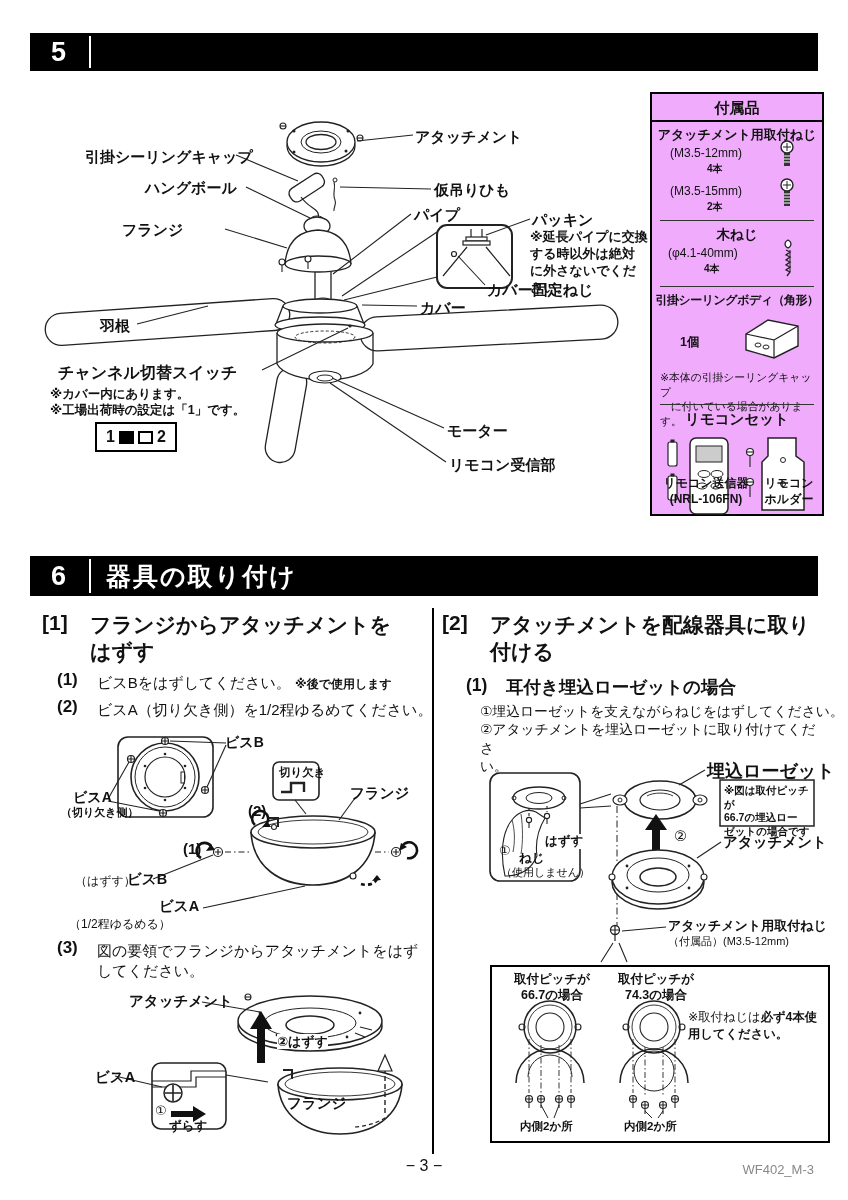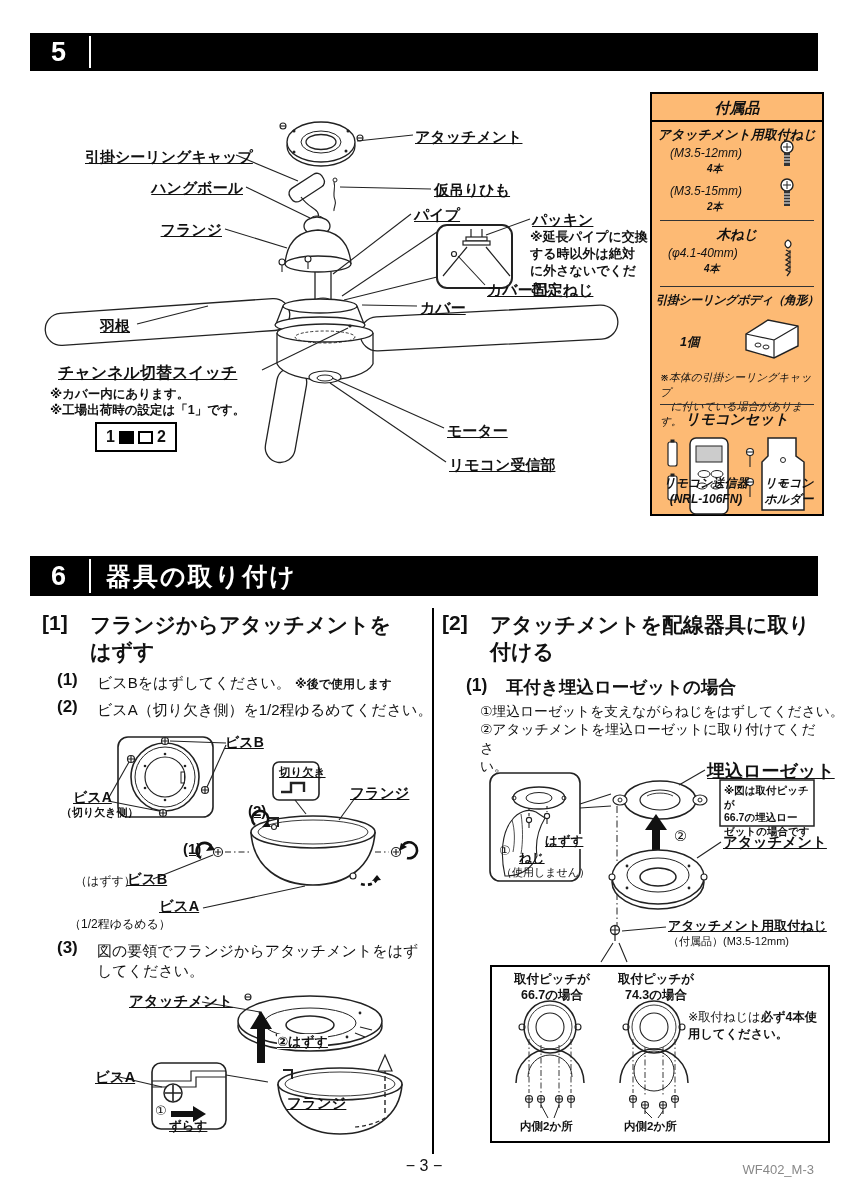--- a/index.html
+++ b/index.html
@@ -10,30 +10,30 @@
   .pre{white-space:pre-line;}
   
   .secbar{position:absolute;left:30px;width:788px;height:38px;background:#000;color:#fff;}
   .secnum{position:absolute;left:0;top:0;width:57px;height:38px;text-align:center;
           font-size:27px;font-weight:bold;line-height:38px;}
   .secsep{position:absolute;left:59px;top:3px;width:2px;height:32px;background:#fff;}
   .sectitle{position:absolute;left:76px;top:0;font-size:25px;font-weight:bold;line-height:38px;letter-spacing:2px;}
   .safenote{position:absolute;right:10px;top:6px;border:1.5px solid #fff;padding:2px 6px;
             font-size:14px;font-weight:bold;line-height:1.2;}
   
-  .lbl{position:absolute;font-weight:bold;font-size:15px;line-height:1.18;white-space:nowrap;text-decoration:underline;}
-  .lbl.r{text-align:right;}
+  .lbl{position:absolute;font-weight:bold;font-size:15px;line-height:1.18;white-space:nowrap;}
+  .lbl.r{}
   .note{position:absolute;font-size:13px;font-weight:bold;line-height:1.3;}
   
   .switch-box{position:absolute;display:flex;align-items:center;gap:4px;border:2px solid #000;
               padding:4px 9px;font-size:16px;font-weight:bold;background:#fff;}
   .sw-black{display:inline-block;width:15px;height:13px;background:#000;}
   .sw-white{display:inline-block;width:15px;height:13px;background:#fff;border:2px solid #000;box-sizing:border-box;}
   
-  .accbox{position:absolute;left:650px;top:92px;width:170px;height:420px;border:2px solid #000;background:#fdba74;font-style:italic;}
+  .accbox{position:absolute;left:650px;top:92px;width:170px;height:420px;border:2px solid #000;background:#f0abfc;}
   .accline{position:absolute;left:0;width:100%;height:2px;background:#000;}
   .accdiv{position:absolute;left:8px;right:8px;height:1px;background:#333;}
   .acc-title{position:absolute;left:0;width:100%;text-align:center;font-size:15px;font-weight:bold;}
   .acc-name{position:absolute;left:0;width:100%;text-align:center;font-weight:bold;}
   .acc-size{position:absolute;font-size:12px;}
   .acc-qty{position:absolute;font-size:10px;font-weight:bold;}
   
   .coldiv{position:absolute;left:432px;top:608px;width:2px;height:546px;background:#000;}
   .h2no{position:absolute;font-size:21px;font-weight:bold;}
   .h2tx{position:absolute;font-size:21px;font-weight:bold;line-height:1.3;white-space:pre-line;}

